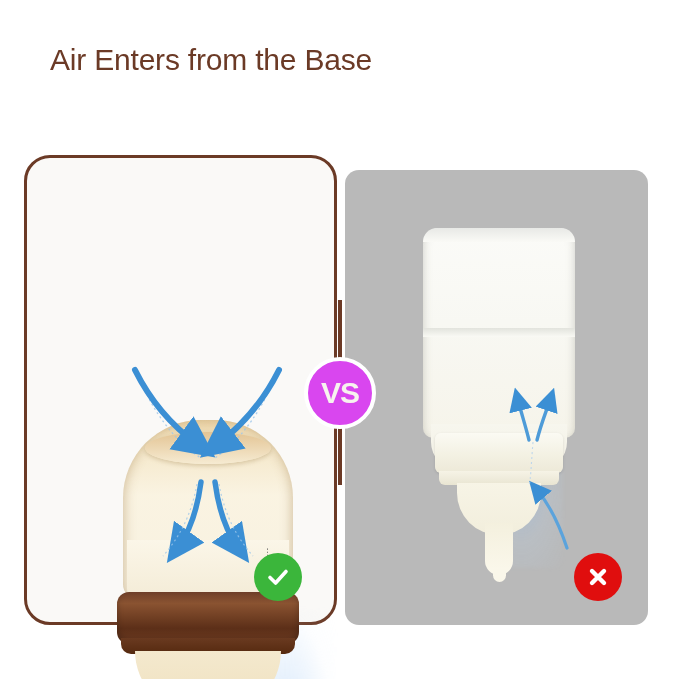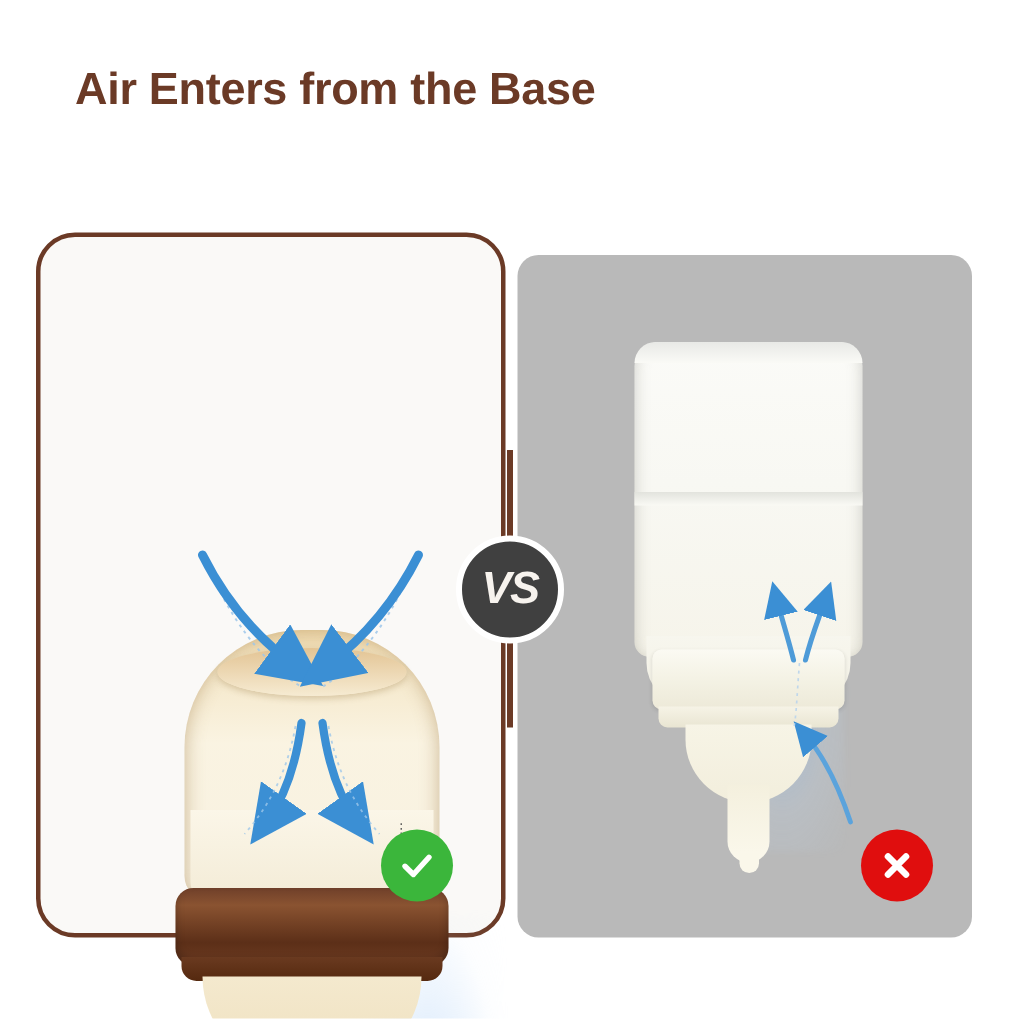--- a/index.html
+++ b/index.html
@@ -16,21 +16,21 @@
   }
 
   
   #title {
     position: absolute;
     left: 50px;
     top: 40px;
     width: 520px;
     color: #6B3A26;
     font-size: 30px;
-    font-weight: bold;
+    font-weight: normal;
     line-height: 1.32;
     letter-spacing: -0.2px;
   }
   #title .line { display: block; white-space: nowrap; }
 
   
   #compare {
     position: absolute;
     left: 0; top: 0;
     width: 679px; height: 679px;
@@ -71,31 +71,30 @@
   }
 
   
   #vs-badge {
     position: absolute;
     left: 304px;
     top: 357px;
     width: 72px;
     height: 72px;
     border-radius: 50%;
-    background: #404040;
+    background: #d946ef;
     border: 4px solid #ffffff;
     box-sizing: border-box;
     display: flex;
     align-items: center;
     justify-content: center;
     color: #F7F3EE;
     font-size: 30px;
     font-weight: bold;
     letter-spacing: -1px;
-    font-style: italic;
   }
 
   
   .status-badge {
     position: absolute;
     width: 48px;
     height: 48px;
     border-radius: 50%;
     display: flex;
     align-items: center;

